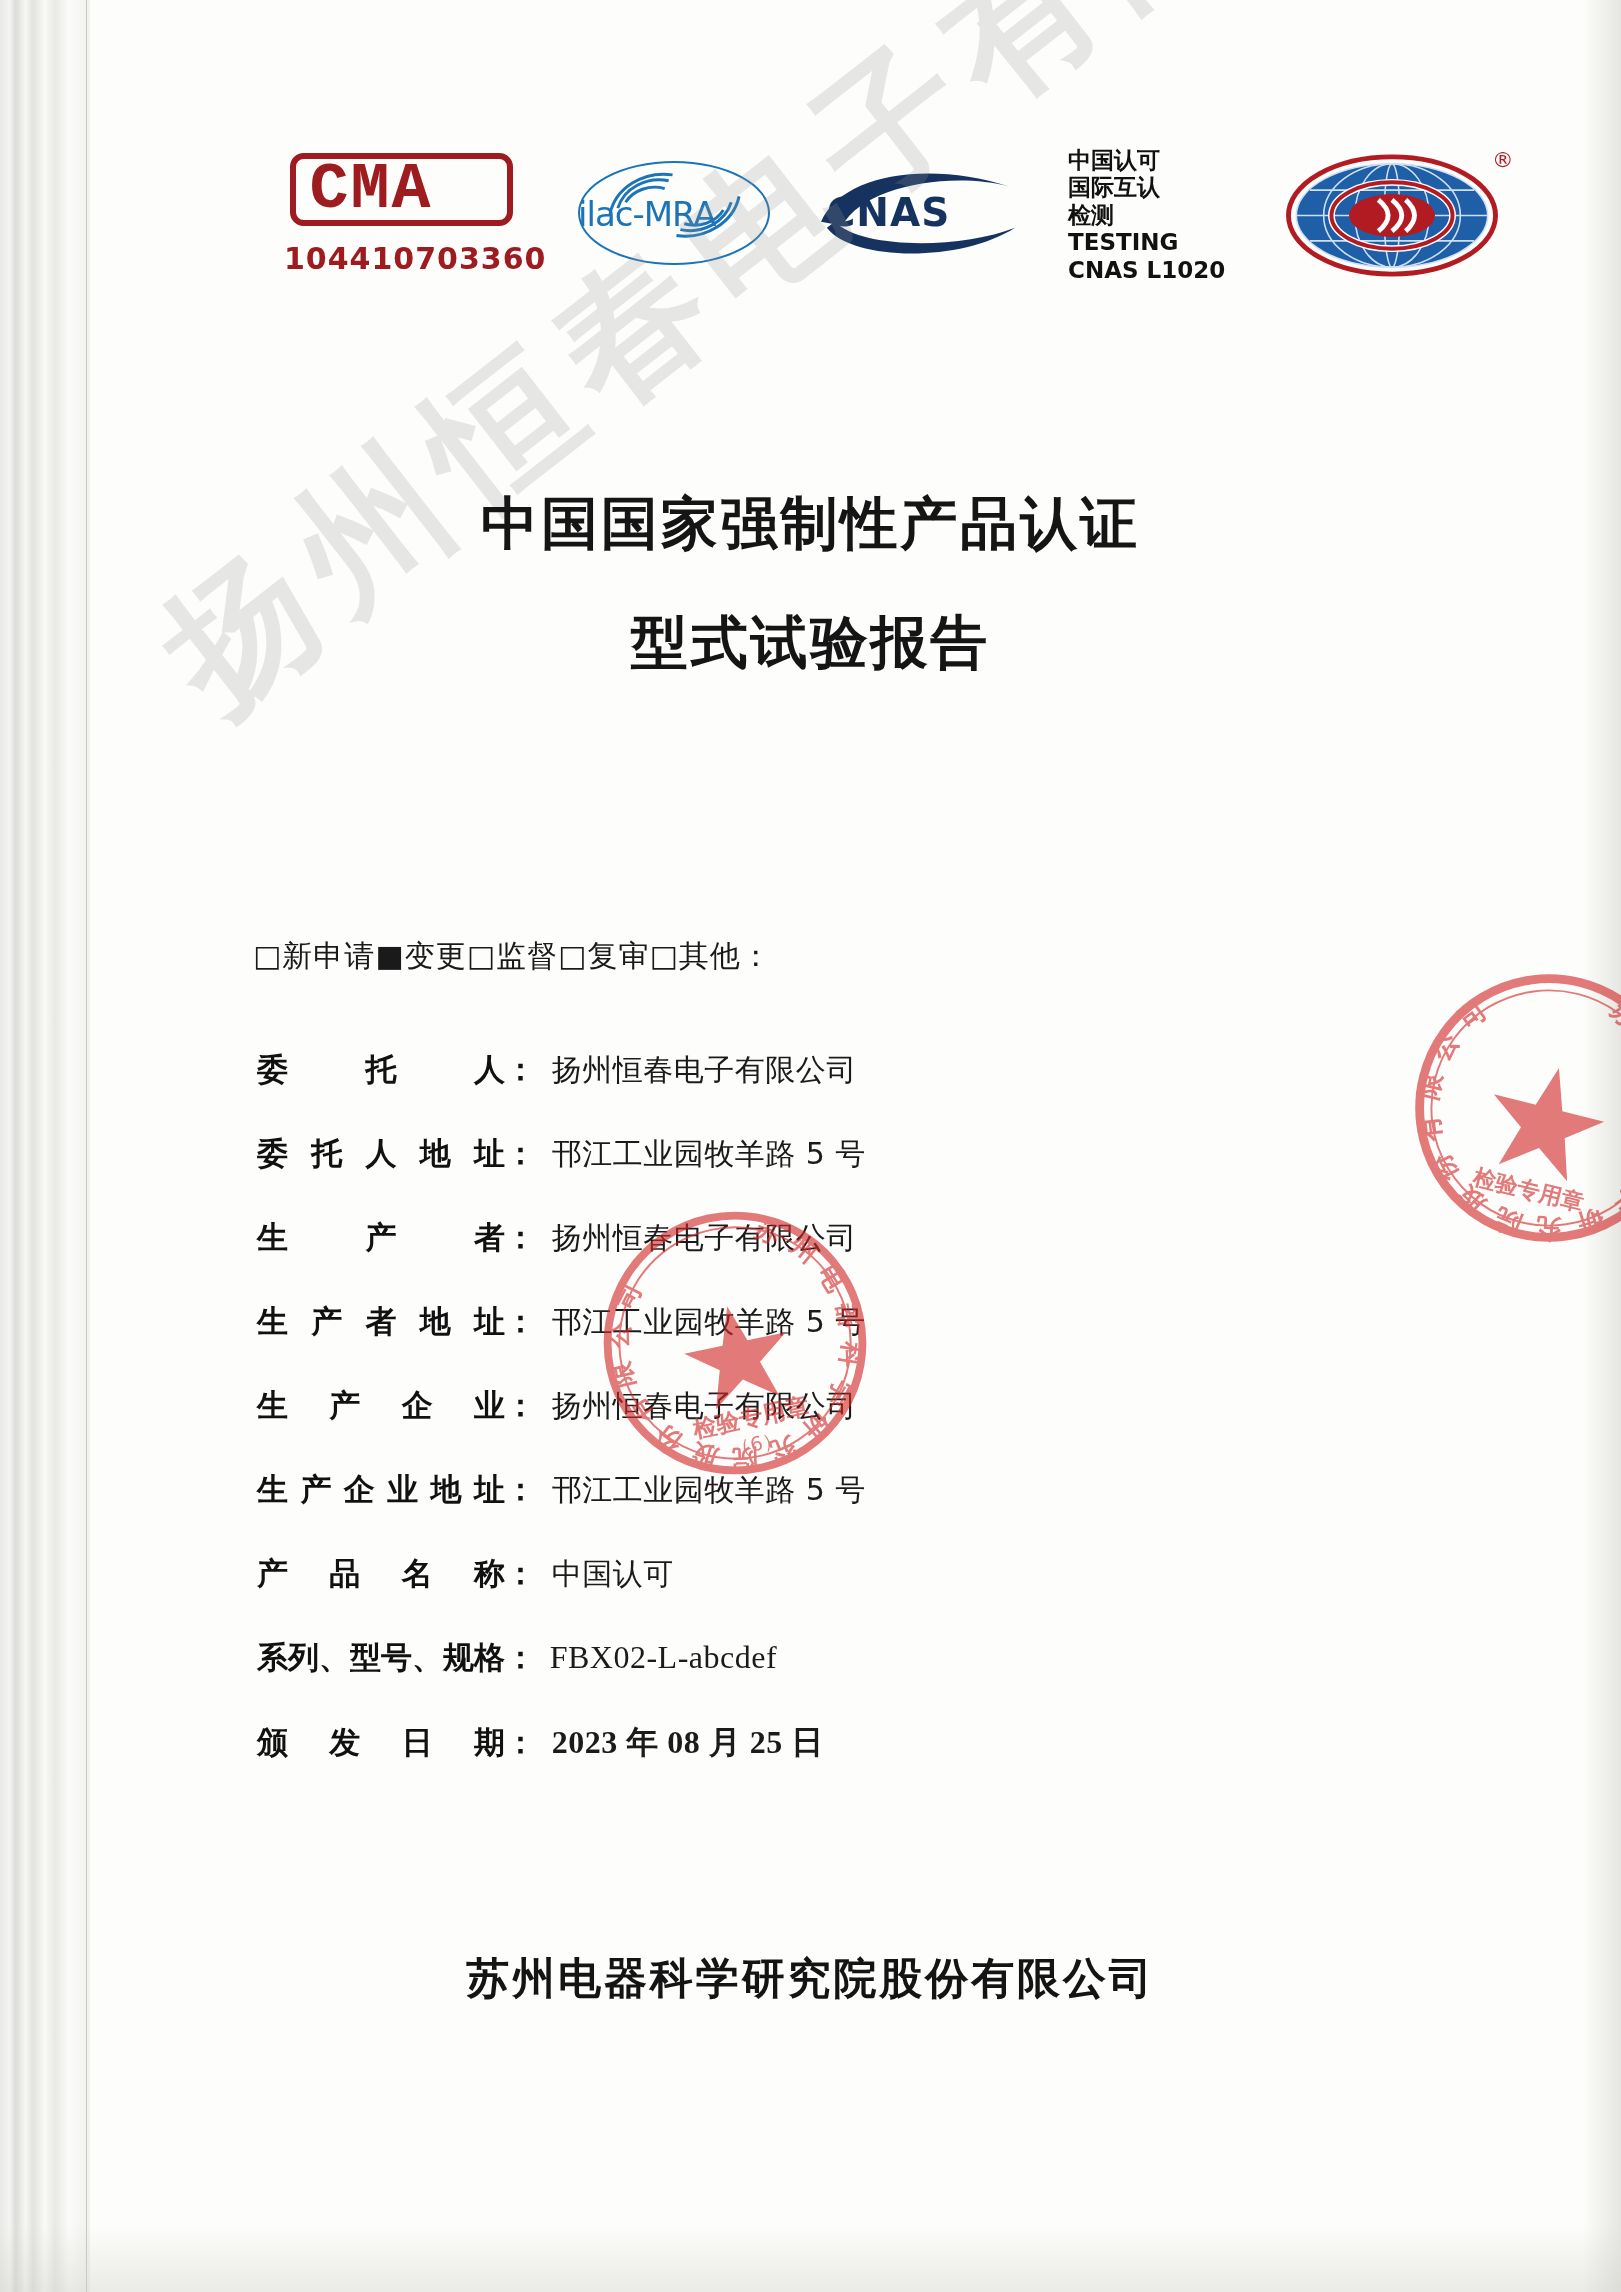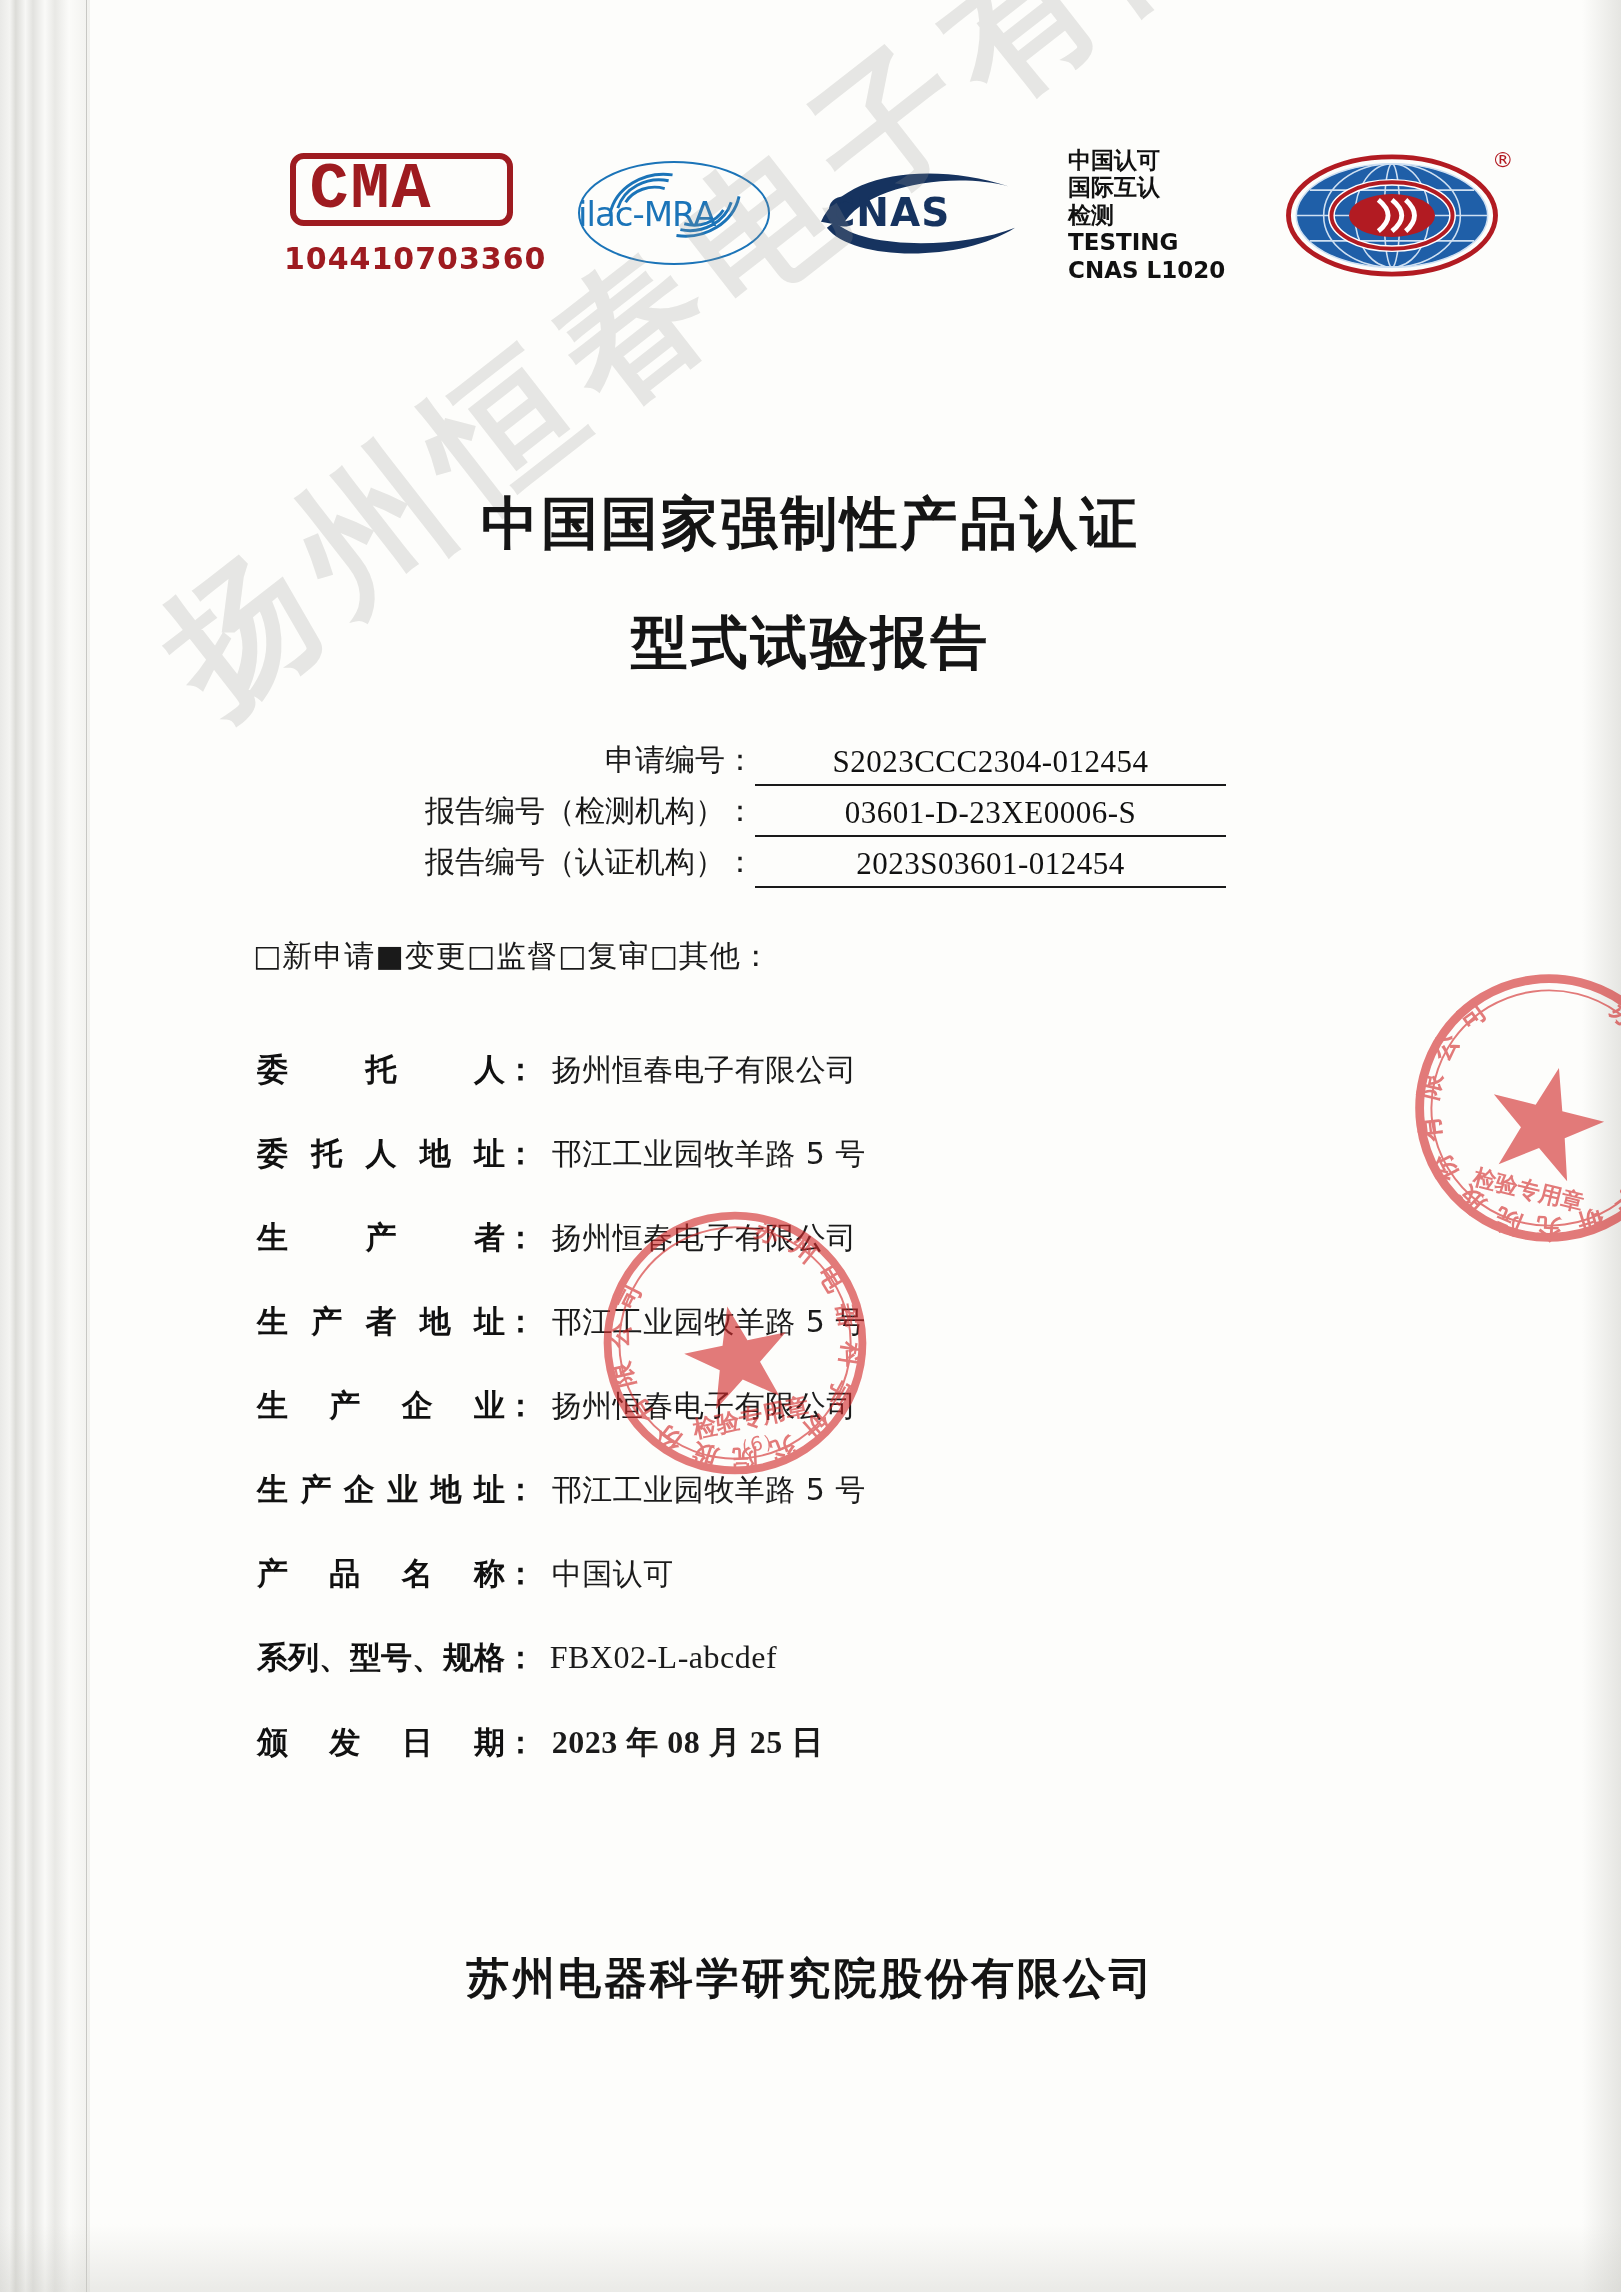--- a/index.html
+++ b/index.html
@@ -369,34 +369,20 @@
     </div>
   </div>
 
   <div class="watermark">
     <div>扬州恒春电子有限公司</div>
   </div>
 
   <div class="title-main">中国国家强制性产品认证</div>
   <div class="title-sub">型式试验报告</div>
 
-  <div class="numbers">
-    <div class="num-row">
-      <div class="num-label">申请编号：</div>
-      <div class="num-value">S2023CCC2304-012454</div>
-    </div>
-    <div class="num-row">
-      <div class="num-label">报告编号（检测机构）：</div>
-      <div class="num-value">03601-D-23XE0006-S</div>
-    </div>
-    <div class="num-row">
-      <div class="num-label">报告编号（认证机构）：</div>
-      <div class="num-value">2023S03601-012454</div>
-    </div>
-  </div>
 
   <div class="checkrow">□新申请■变更□监督□复审□其他：</div>
 
   <div class="fields">
 
     <div class="field-row">
       <div class="field-label spread">
         <span>委</span>
           <span>托</span>
           <span>人：</span>

